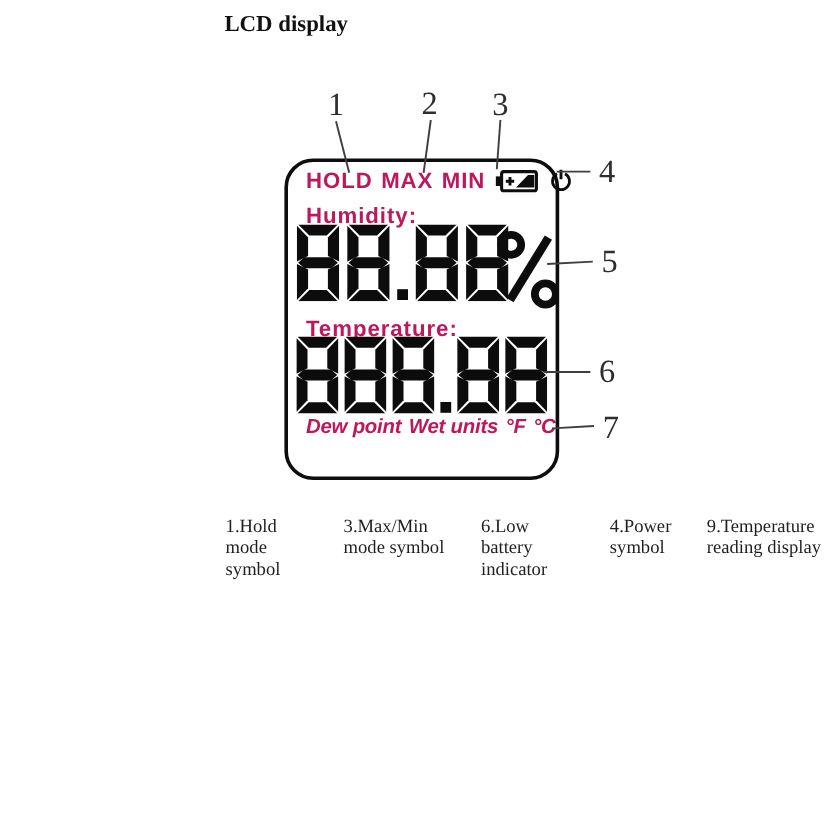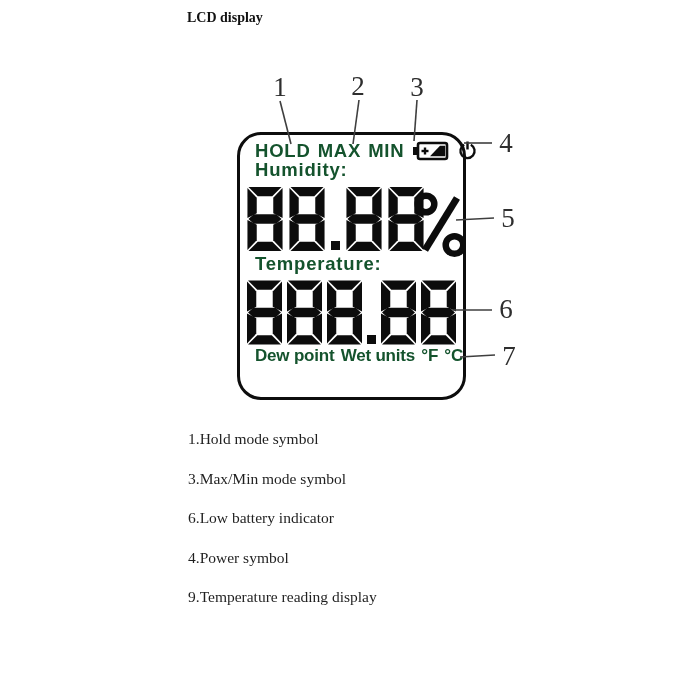--- a/index.html
+++ b/index.html
@@ -2,70 +2,70 @@
 <html><head>
 <meta charset="utf-8">
 <style>
   html,body{margin:0;padding:0;background:#ffffff;}
   .canvas{
     position:relative;width:700px;height:700px;background:#ffffff;overflow:hidden;
     font-family:"Liberation Sans",sans-serif;
   }
   .page-title{
     position:absolute;left:187px;top:10px;
-    font-family:"Liberation Serif",serif;font-weight:bold;font-size:14px;color:#111;
+    font-family:"Liberation Serif",serif;font-weight:bold;font-size:19px;color:#111;
   }
   
   .callout{
     position:absolute;width:22px;text-align:center;
     font-family:"Liberation Serif",serif;font-size:27px;line-height:27px;color:#2e2e2e;
   }
   .c1{left:269px;top:74px;} .c2{left:347px;top:73px;} .c3{left:406px;top:74px;}
   .c4{left:495px;top:130px;} .c5{left:497px;top:205px;}
   .c6{left:495px;top:296px;} .c7{left:498px;top:343px;}
   
   .leads{position:absolute;left:0;top:0;width:700px;height:700px;pointer-events:none;z-index:6;}
   .leads line{stroke:#3f3f3f;stroke-width:1.6;}
   
   .lcd{
     position:absolute;left:237px;top:132px;width:229px;height:268px;
     border:3px solid #0d0d0d;border-radius:24px;background:#fff;box-sizing:border-box;
-    z-index:2;color:#14532d;
+    z-index:2;color:#be185d;
   }
   .row-modes{
     position:absolute;left:15px;top:5px;right:2px;height:22px;
     display:flex;align-items:center;gap:7px;
   }
   .mode{font-weight:bold;font-size:18.5px;letter-spacing:0.8px;white-space:nowrap;}
   .batt{width:36px;height:20px;margin-left:2px;flex:none;}
   .pwr{width:19px;height:21px;margin-left:2px;flex:none;margin-top:-1px;}
   .sec-label{
-    position:absolute;left:15px;font-weight:bold;font-size:18.5px;letter-spacing:0.8px;
+    position:absolute;left:15px;font-weight:bold;font-size:18.5px;letter-spacing:0.8px;margin-top:10px;
   }
   .hum-label{top:24px;}
   .temp-label{top:118px;}
   .digits{
     position:absolute;left:7px;display:flex;align-items:flex-start;
   }
   .hum-digits{top:52px;height:64px;gap:6px;}
   .temp-digits{top:145px;height:65px;gap:5px;}
   .hum-digits .seg-digit{width:36px;height:64px;}
   .temp-digits .seg-digit{width:35px;height:65px;}
   .seg-digit{display:block;fill:#0c0c0c;flex:none;}
   .seg-dot{flex:none;width:9px;height:9px;background:#0c0c0c;align-self:flex-end;margin-bottom:1px;}
   .pct{flex:none;width:52px;height:66px;margin-left:-17px;transform:translateY(5px);}
   .row-units{
     position:absolute;left:15px;top:211px;width:208px;
     display:flex;justify-content:space-between;align-items:baseline;
-    font-weight:bold;font-size:17px;letter-spacing:-0.2px;white-space:nowrap;
+    font-weight:bold;font-size:17px;letter-spacing:-0.2px;white-space:nowrap;font-style:italic;
   }
   
   .legend{
     position:absolute;left:188px;top:430px;
-    display:flex;flex-direction:column;gap:21.6px;
+    display:flex;flex-direction:row;gap:21.6px;
     font-family:"Liberation Serif",serif;font-size:15.5px;line-height:18px;color:#1f1f1f;
   }
   .icon-ink{stroke:#0d0d0d;}
 </style>
 </head>
 <body>
 
 <div class="canvas">
 
   <div class="page-title">LCD display</div>

